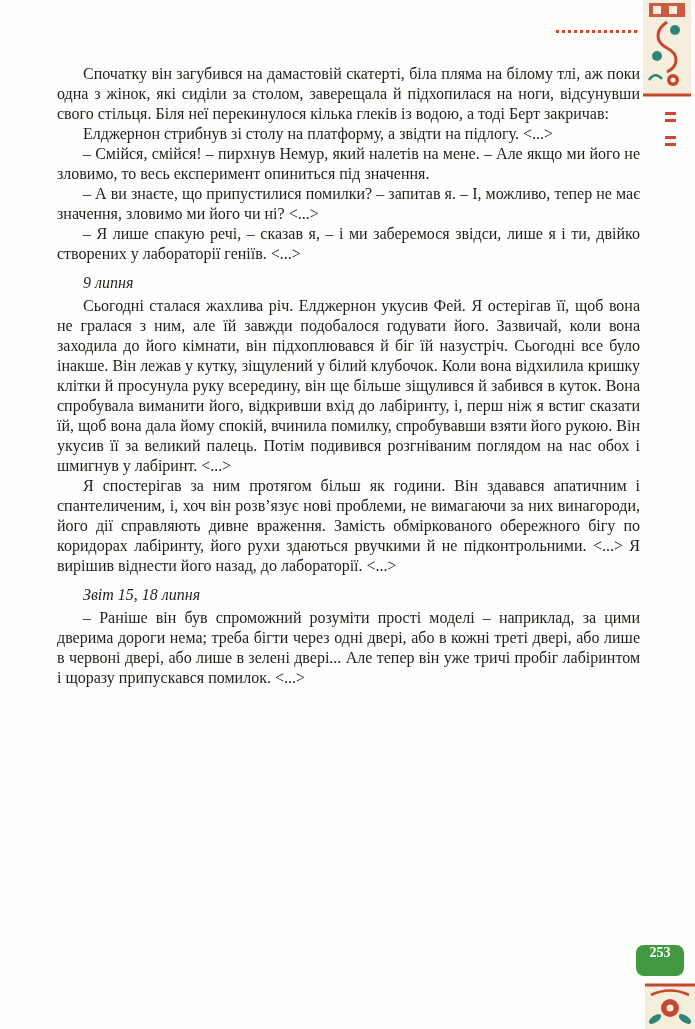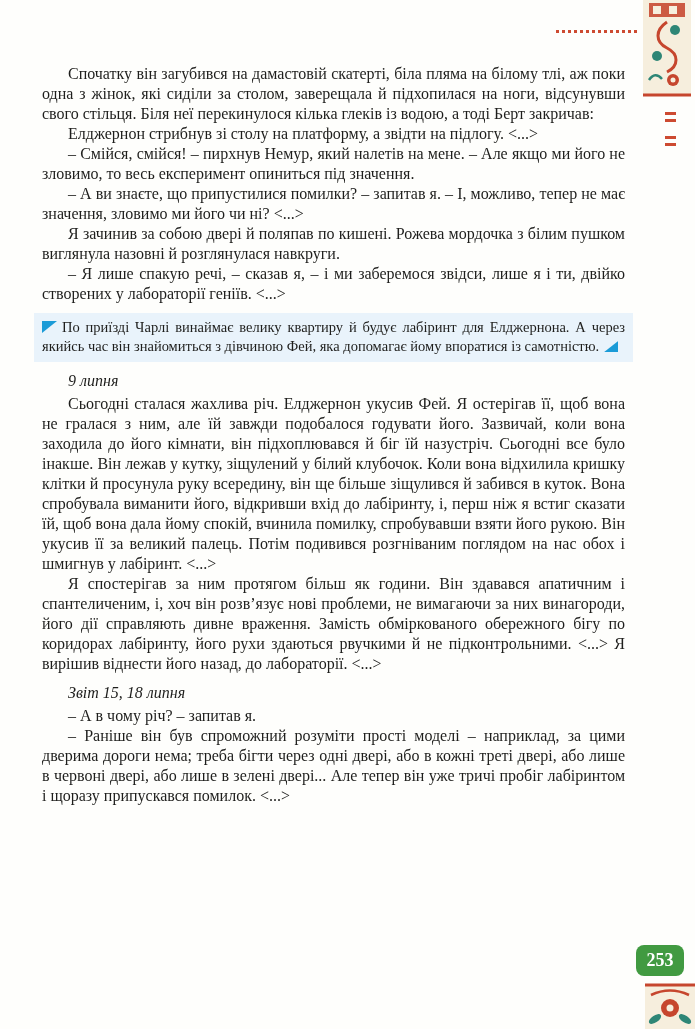--- a/index.html
+++ b/index.html
@@ -6,42 +6,42 @@
   .page{
     position:relative;
     width:695px;height:1029px;
     margin:0 auto;
     background:#fefefc;
     font-family:"Liberation Serif", serif;
     color:#1e1e1c;
     overflow:hidden;
   }
   .content{
-    position:absolute;left:42px;top:64px;width:583px;
+    position:absolute;left:57px;top:64px;width:583px;
     text-align:justify;
     font-size:16px;line-height:20px;font-family:Liberation Serif, serif;
   }
   .content p{margin:0;text-indent:26px;}
   .heading{font-style:italic;margin-top:9px !important;margin-bottom:3px !important;}
   .inset{
     margin:9px -8px;
     padding:5px 8px 6px 8px;
     background:#e9f3fb;
     font-size:14.5px;line-height:19px;
     text-align:justify;
   }
   .tri{display:inline-block;background:#1b9bd7;vertical-align:-1px;}
   .tri-start{width:15px;height:12px;clip-path:polygon(0 0,100% 0,0 100%);margin-right:5px;}
   .tri-end{width:14px;height:11px;clip-path:polygon(100% 0,100% 100%,0 100%);margin-left:5px;}
   .pagenum{
     position:absolute;right:11px;top:945px;
     width:48px;height:31px;
     background:#419a41;border-radius:8px;
-    color:#ffffff;font-size:18px;font-weight:bold;
-    display:flex;align-items:center;justify-content:center;
+    color:#ffffff;font-size:14px;font-weight:bold;
+    display:flex;align-items:flex-start;justify-content:center;
   }
   .dotted{
     position:absolute;top:30px;right:58px;width:81px;height:0;
     border-top:3px dotted #cd4a31;
   }
   .orn-top{position:absolute;top:0;right:0;}
   .orn-bottom{position:absolute;bottom:0;right:0;}
   .marks{position:absolute;right:19px;top:112px;}
   .marks .bar{width:11px;height:3px;background:#cd4a31;margin-bottom:4px;}
   .marks .gap{height:10px;}
@@ -73,30 +73,27 @@
     <div class="gap"></div>
     <div class="bar"></div>
     <div class="bar"></div>
   </div>
 
   <main class="content">
     <p class="body">Спочатку він загубився на дамастовій скатерті, біла пляма на білому тлі, аж поки одна з жінок, які сиділи за столом, заверещала й підхопилася на ноги, відсунувши свого стільця. Біля неї перекинулося кілька глеків із водою, а тоді Берт закричав:</p>
     <p class="body">Елджернон стрибнув зі столу на платформу, а звідти на підлогу. &lt;...&gt;</p>
     <p class="dialogue">– Смійся, смійся! – пирхнув Немур, який налетів на мене. – Але якщо ми його не зловимо, то весь експеримент опиниться під значення.</p>
     <p class="dialogue">– А ви знаєте, що припустилися помилки? – запитав я. – І, можливо, тепер не має значення, зловимо ми його чи ні? &lt;...&gt;</p>
-    <p class="body">Я зачинив за собою двері й поляпав по кишені. Рожева мордочка з білим пушком виглянула назовні й розглянулася навкруги.</p>
     <p class="dialogue">– Я лише спакую речі, – сказав я, – і ми заберемося звідси, лише я і ти, двійко створених у лабораторії геніїв. &lt;...&gt;</p>
 
-    <div class="inset"><span class="tri tri-start"></span><span>По приїзді Чарлі винаймає велику квартиру й будує лабіринт для Елджернона. А через якийсь час він знайомиться з дівчиною Фей, яка допомагає йому впоратися із самотністю.</span><span class="tri tri-end"></span></div>
 
     <p class="heading">9 липня</p>
     <p class="body">Сьогодні сталася жахлива річ. Елджернон укусив Фей. Я остерігав її, щоб вона не гралася з ним, але їй завжди подобалося годувати його. Зазвичай, коли вона заходила до його кімнати, він підхоплювався й біг їй назустріч. Сьогодні все було інакше. Він лежав у кутку, зіщулений у білий клубочок. Коли вона відхилила кришку клітки й просунула руку всередину, він ще більше зіщулився й забився в куток. Вона спробувала виманити його, відкривши вхід до лабіринту, і, перш ніж я встиг сказати їй, щоб вона дала йому спокій, вчинила помилку, спробувавши взяти його рукою. Він укусив її за великий палець. Потім подивився розгніваним поглядом на нас обох і шмигнув у лабіринт. &lt;...&gt;</p>
     <p class="body">Я спостерігав за ним протягом більш як години. Він здавався апатичним і спантеличеним, і, хоч він розв’язує нові проблеми, не вимагаючи за них винагороди, його дії справляють дивне враження. Замість обміркованого обережного бігу по коридорах лабіринту, його рухи здаються рвучкими й не підконтрольними. &lt;...&gt; Я вирішив віднести його назад, до лабораторії. &lt;...&gt;</p>
     <p class="heading">Звіт 15, 18 липня</p>
-    <p class="dialogue">– А в чому річ? – запитав я.</p>
     <p class="dialogue">– Раніше він був спроможний розуміти прості моделі – наприклад, за цими дверима дороги нема; треба бігти через одні двері, або в кожні треті двері, або лише в червоні двері, або лише в зелені двері... Але тепер він уже тричі пробіг лабіринтом і щоразу припускався помилок. &lt;...&gt;</p>
   </main>
 
   <div class="pagenum">
     <span>253</span>
   </div>
 
   <svg class="orn-bottom" width="58" height="48" viewBox="0 0 58 48">
     <rect x="8" y="4" width="50" height="44" fill="#f6eedd"></rect>
     <path d="M8 4 h50" stroke="#c6462e" stroke-width="3"></path>

